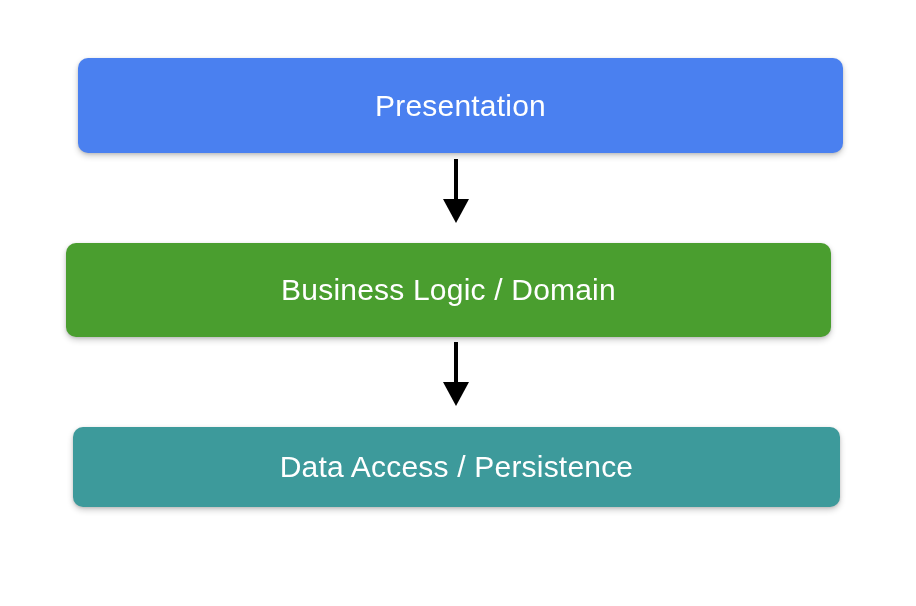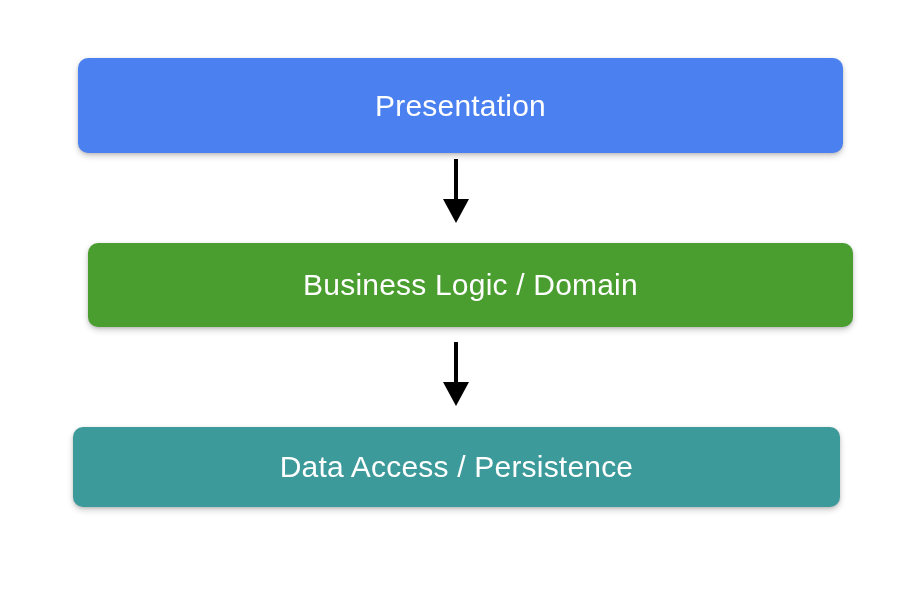--- a/index.html
+++ b/index.html
@@ -41,24 +41,24 @@
   }
   
   #box-presentation {
     left: 78px;
     top: 58px;
     width: 765px;
     height: 95px;
   }
   
   #box-business-logic {
-    left: 88px;
+    left: 66px;
     top: 243px;
     width: 765px;
-    height: 84px;
+    height: 94px;
   }
   
   #box-data-access {
     left: 73px;
     top: 427px;
     width: 767px;
     height: 80px;
   }
   .connector-arrow {
     position: absolute;

